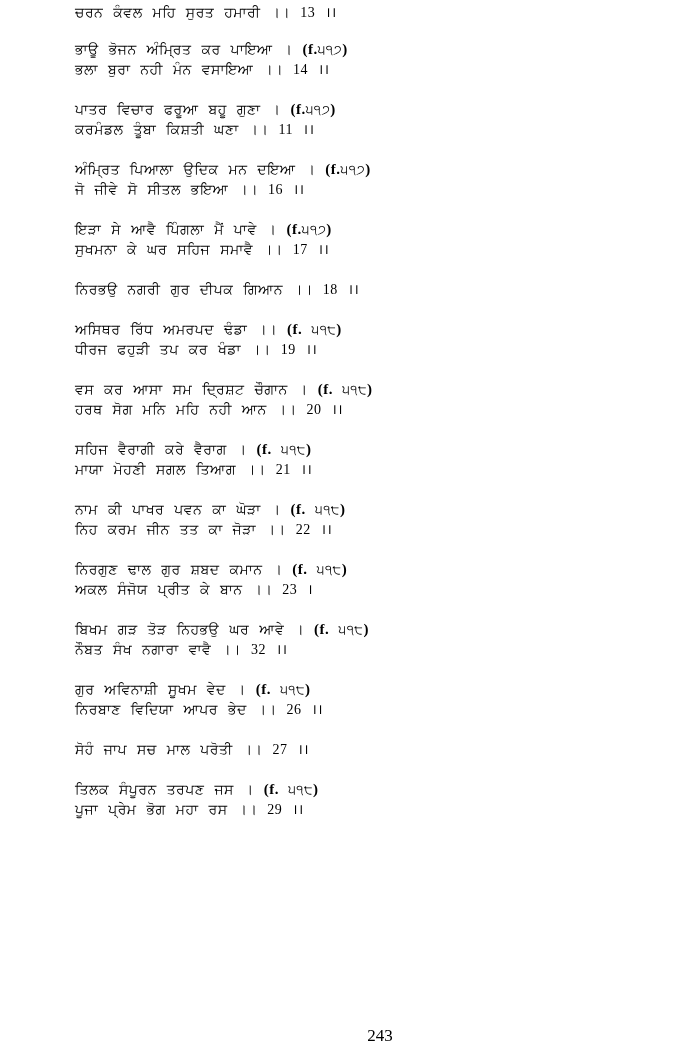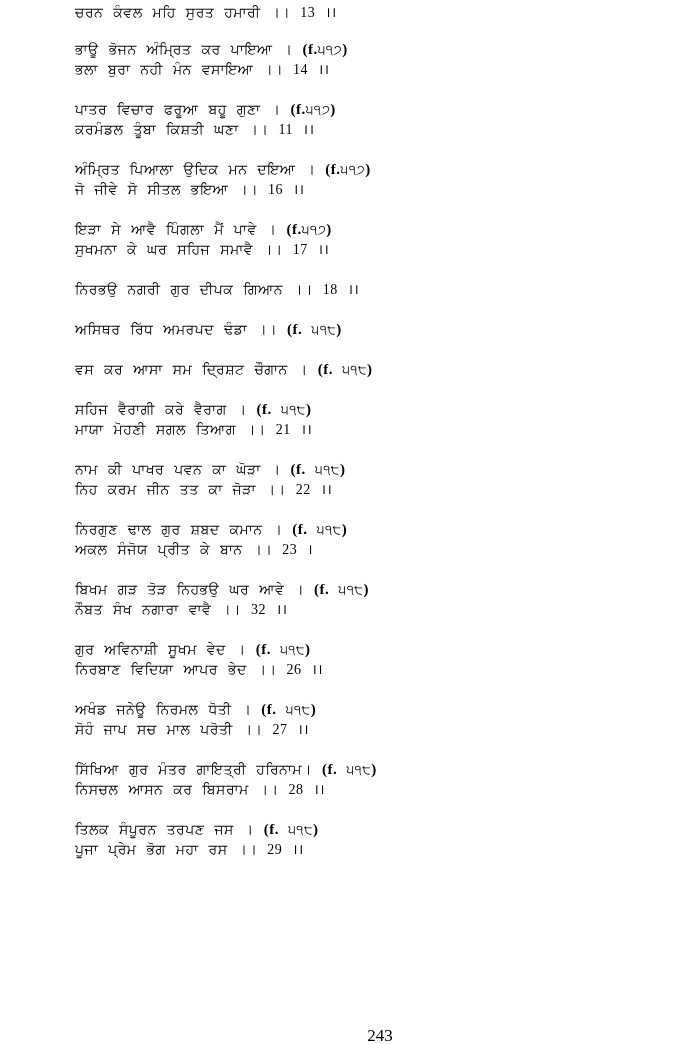--- a/index.html
+++ b/index.html
@@ -45,24 +45,26 @@
       <div class="line"><span>ਇੜਾ ਸੇ ਆਵੈ ਪਿੰਗਲਾ ਮੈਂ ਪਾਵੇ । </span><span class="folio"><span>(f.</span><span class="dev">੫੧੭</span><span>)</span></span></div>
       <div class="line"><span>ਸੁਖਮਨਾ ਕੇ ਘਰ ਸਹਿਜ ਸਮਾਵੈ ।। </span><span class="num">17</span><span> ।।</span></div>
     </div>
 
     <div class="stanza">
       <div class="line"><span>ਨਿਰਭਉ ਨਗਰੀ ਗੁਰ ਦੀਪਕ ਗਿਆਨ ।। </span><span class="num">18</span><span> ।।</span></div>
     </div>
 
     <div class="stanza">
       <div class="line"><span>ਅਸਿਥਰ ਰਿੱਧ ਅਮਰਪਦ ਢੰਡਾ ।। </span><span class="folio"><span>(f. </span><span class="dev">੫੧੮</span><span>)</span></span></div>
+      <div class="line"><span>ਧੀਰਜ ਫਹੁੜੀ ਤਪ ਕਰ ਖੰਡਾ ।। </span><span class="num">19</span><span> ।।</span></div>
     </div>
 
     <div class="stanza">
       <div class="line"><span>ਵਸ ਕਰ ਆਸਾ ਸਮ ਦ੍ਰਿਸ਼ਟ ਚੌਗਾਨ । </span><span class="folio"><span>(f. </span><span class="dev">੫੧੮</span><span>)</span></span></div>
+      <div class="line"><span>ਹਰਥ ਸੋਗ ਮਨਿ ਮਹਿ ਨਹੀ ਆਨ ।। </span><span class="num">20</span><span> ।।</span></div>
     </div>
 
     <div class="stanza">
       <div class="line"><span>ਸਹਿਜ ਵੈਰਾਗੀ ਕਰੇ ਵੈਰਾਗ । </span><span class="folio"><span>(f. </span><span class="dev">੫੧੮</span><span>)</span></span></div>
       <div class="line"><span>ਮਾਯਾ ਮੋਹਣੀ ਸਗਲ ਤਿਆਗ ।। </span><span class="num">21</span><span> ।।</span></div>
     </div>
 
     <div class="stanza">
       <div class="line"><span>ਨਾਮ ਕੀ ਪਾਖਰ ਪਵਨ ਕਾ ਘੋੜਾ । </span><span class="folio"><span>(f. </span><span class="dev">੫੧੮</span><span>)</span></span></div>
       <div class="line"><span>ਨਿਹ ਕਰਮ ਜੀਨ ਤਤ ਕਾ ਜੋੜਾ ।। </span><span class="num">22</span><span> ।।</span></div>
@@ -78,28 +80,23 @@
       <div class="line"><span>ਬਿਖਮ ਗੜ ਤੋੜ ਨਿਹਭਉ ਘਰ ਆਵੇ । </span><span class="folio"><span>(f. </span><span class="dev">੫੧੮</span><span>)</span></span></div>
       <div class="line"><span>ਨੌਬਤ ਸੰਖ ਨਗਾਰਾ ਵਾਵੈ ।। </span><span class="num">32</span><span> ।।</span></div>
     </div>
 
     <div class="stanza">
       <div class="line"><span>ਗੁਰ ਅਵਿਨਾਸ਼ੀ ਸੂਖਮ ਵੇਦ । </span><span class="folio"><span>(f. </span><span class="dev">੫੧੮</span><span>)</span></span></div>
       <div class="line"><span>ਨਿਰਬਾਣ ਵਿਦਿਯਾ ਆਪਰ ਭੇਦ ।। </span><span class="num">26</span><span> ।।</span></div>
     </div>
 
     <div class="stanza">
-      <div class="line"><span>ਅਖੰਡ ਜਨੇਊ ਨਿਰਮਲ ਧੋਤੀ । </span><span class="folio"><span>(f. </span><span class="dev">੫੧੮</span><span>)</span></span></div>
       <div class="line"><span>ਸੋਹੰ ਜਾਪ ਸਚ ਮਾਲ ਪਰੋਤੀ ।। </span><span class="num">27</span><span> ।।</span></div>
     </div>
 
-    <div class="stanza">
-      <div class="line"><span>ਸਿੱਖਿਆ ਗੁਰ ਮੰਤਰ ਗਾਇਤ੍ਰੀ ਹਰਿਨਾਮ। </span><span class="folio"><span>(f. </span><span class="dev">੫੧੮</span><span>)</span></span></div>
-      <div class="line"><span>ਨਿਸਚਲ ਆਸਨ ਕਰ ਬਿਸਰਾਮ ।। </span><span class="num">28</span><span> ।।</span></div>
-    </div>
 
     <div class="stanza">
       <div class="line"><span>ਤਿਲਕ ਸੰਪੂਰਨ ਤਰਪਣ ਜਸ । </span><span class="folio"><span>(f. </span><span class="dev">੫੧੮</span><span>)</span></span></div>
       <div class="line"><span>ਪੂਜਾ ਪ੍ਰੇਮ ਭੋਗ ਮਹਾ ਰਸ ।। </span><span class="num">29</span><span> ।।</span></div>
     </div>
 
   </div>
 
   <div class="page-number">243</div>
 </div>

